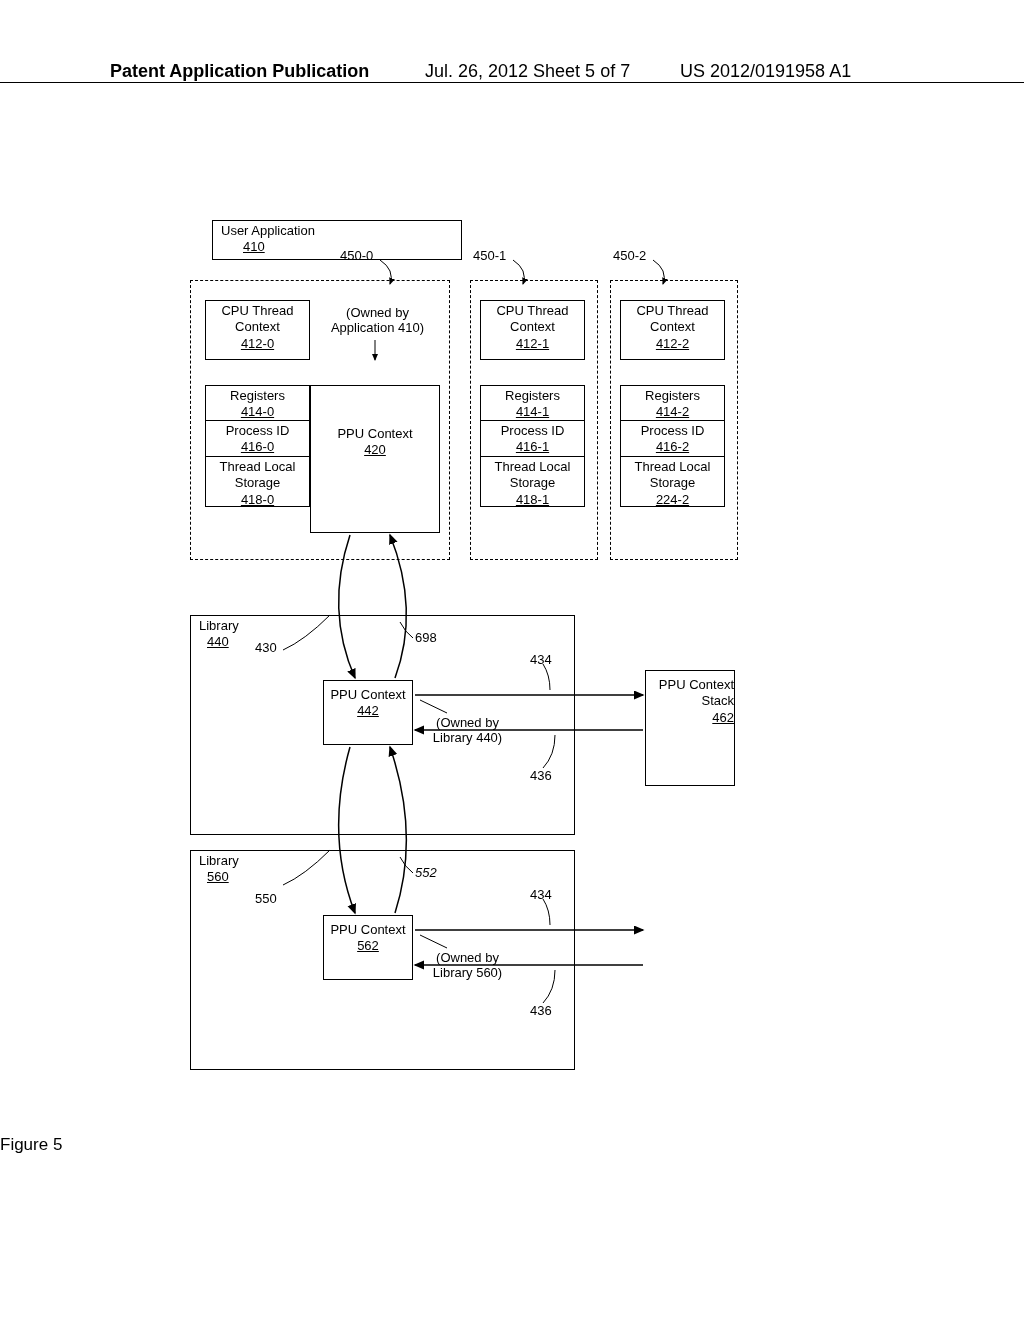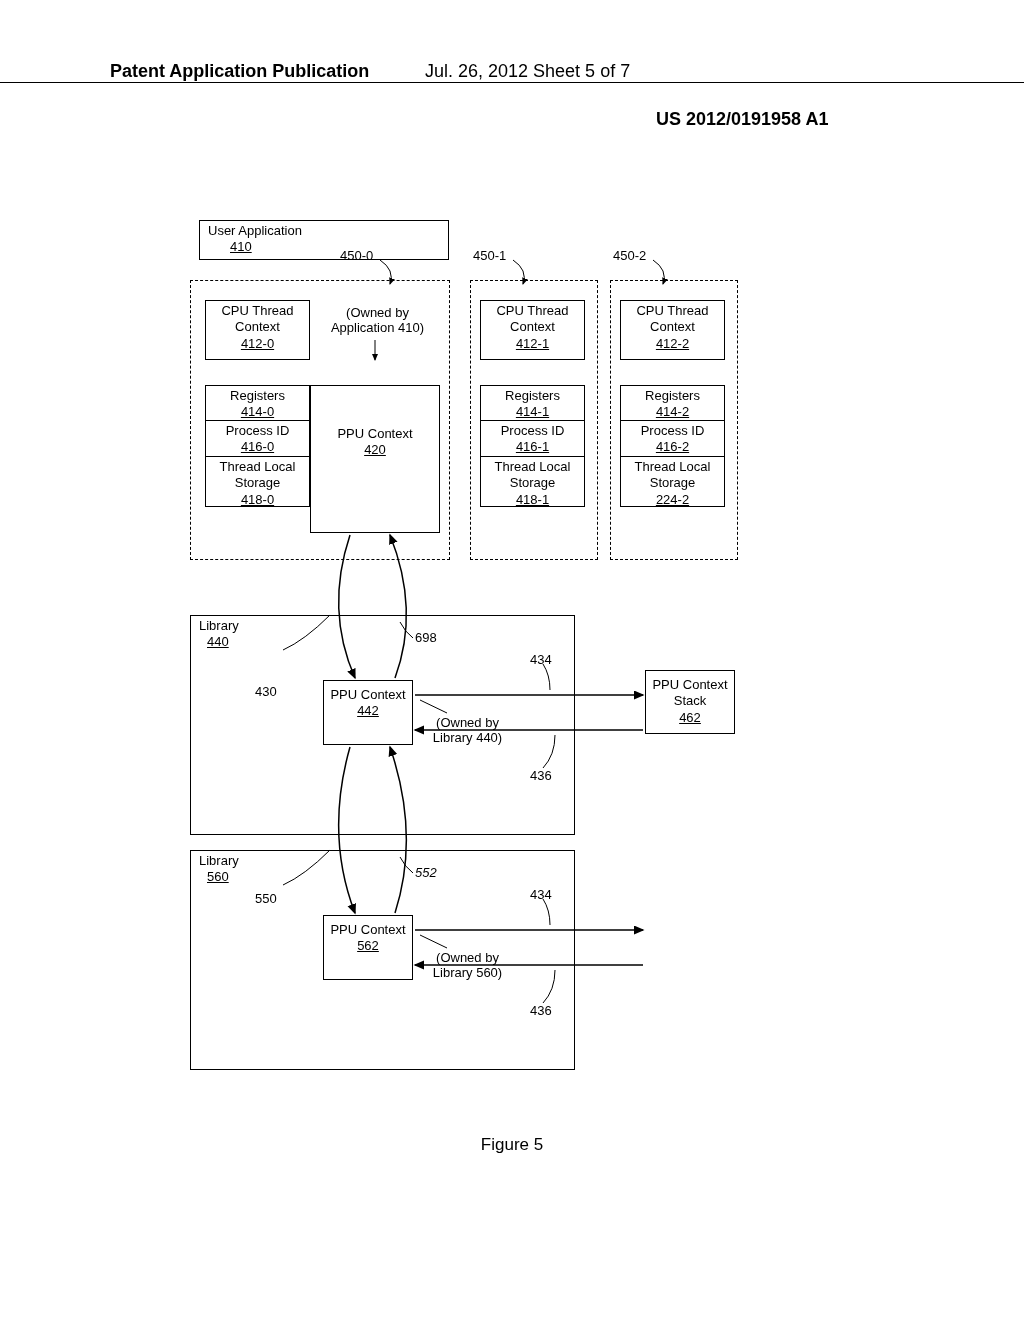--- a/index.html
+++ b/index.html
@@ -15,21 +15,21 @@
     position: absolute;
     top: 82px;
     left: 0;
     width: 1024px;
     border-top: 1.5px solid #000;
     padding-top: 4px;
     font-size: 18px;
   }
   .header .left { position: absolute; left: 110px; top: -22px; font-weight: bold; }
   .header .mid  { position: absolute; left: 425px; top: -22px; }
-  .header .right{ position: absolute; left: 656px; top: -22px; font-weight: bold; margin-top: 48px; }
+  .header .right{ position: absolute; left: 680px; top: -22px; font-weight: normal; }
 
   .canvas {
     position: absolute;
     top: 220px;
     left: 195px;
     width: 630px;
     height: 870px;
   }
   .box {
     position: absolute;
@@ -41,34 +41,34 @@
     padding: 2px 0;
   }
   .dashed {
     position: absolute;
     border: 1.5px dashed #000;
   }
   .u { text-decoration: underline; }
   .lbl { position: absolute; font-size: 13px; text-align: center; }
 
   svg.overlay { position: absolute; top:0; left:0; width:630px; height:870px; pointer-events:none; }
-  .caption { position: absolute; width: 1024px; top: 1135px; text-align: center; font-size: 17px; }
+  .caption { position: absolute; width: 1024px; top: 1135px; text-align: left; font-size: 17px; }
 </style>
 </head>
 <body>
 
 <div class="header">
   <span class="left">Patent Application Publication</span>
   <span class="mid">Jul. 26, 2012   Sheet 5 of 7</span>
   <span class="right">US 2012/0191958 A1</span>
 </div>
 
 <div class="canvas">
 
-  <div class="box" style="left:4px; top:0px; width:250px; height:40px; text-align:left; padding-left:8px;">
+  <div class="box" style="left:17px; top:0px; width:250px; height:40px; text-align:left; padding-left:8px;">
     <span>User Application</span><br>
     <span class="u" style="padding-left:22px;text-decoration:underline;">410</span>
   </div>
 
   <span class="lbl" style="left:145px; top:28px;">450-0</span>
   <span class="lbl" style="left:278px; top:28px;">450-1</span>
   <span class="lbl" style="left:418px; top:28px;">450-2</span>
 
   <div class="dashed" style="left:-5px; top:60px; width:260px; height:280px;"></div>
   <div class="dashed" style="left:275px; top:60px; width:128px; height:280px;"></div>
@@ -138,36 +138,36 @@
   <div class="box" style="left:-5px; top:395px; width:385px; height:220px; text-align:left; padding-left:8px;">
     <span>Library</span><br>
     <span class="u" style="padding-left:8px;">440</span>
   </div>
   <div class="box" style="left:128px; top:460px; width:90px; height:65px; padding-top:6px;">
     <span>PPU Context</span><br>
     <span class="u">442</span>
   </div>
   <span class="lbl" style="left:225px; top:495px; width:95px;">(Owned by Library 440)</span>
 
-  <div class="box" style="left:450px; top:450px; width:90px; height:64px; padding-top:6px;">
+  <div class="box" style="left:450px; top:450px; width:90px; height:116px; padding-top:6px;text-align:right;">
     <span>PPU Context Stack</span><br>
     <span class="u">462</span>
   </div>
 
   <div class="box" style="left:-5px; top:630px; width:385px; height:220px; text-align:left; padding-left:8px;">
     <span>Library</span><br>
     <span class="u" style="padding-left:8px;">560</span>
   </div>
   <div class="box" style="left:128px; top:695px; width:90px; height:65px; padding-top:6px;">
     <span>PPU Context</span><br>
     <span class="u">562</span>
   </div>
   <span class="lbl" style="left:225px; top:730px; width:95px;">(Owned by Library 560)</span>
 
-  <span class="lbl" style="left:60px;  top:420px;margin-top:44px;">430</span>
+  <span class="lbl" style="left:60px;  top:420px;">430</span>
   <span class="lbl" style="left:220px; top:410px;">698</span>
   <span class="lbl" style="left:335px; top:432px;">434</span>
   <span class="lbl" style="left:335px; top:548px;">436</span>
   <span class="lbl" style="left:60px;  top:655px;margin-top:16px;">550</span>
   <span class="lbl" style="left:220px; top:645px;font-style:italic;">552</span>
   <span class="lbl" style="left:335px; top:667px;">434</span>
   <span class="lbl" style="left:335px; top:783px;">436</span>
 
   <svg class="overlay" viewBox="0 0 630 870">
     <defs>

